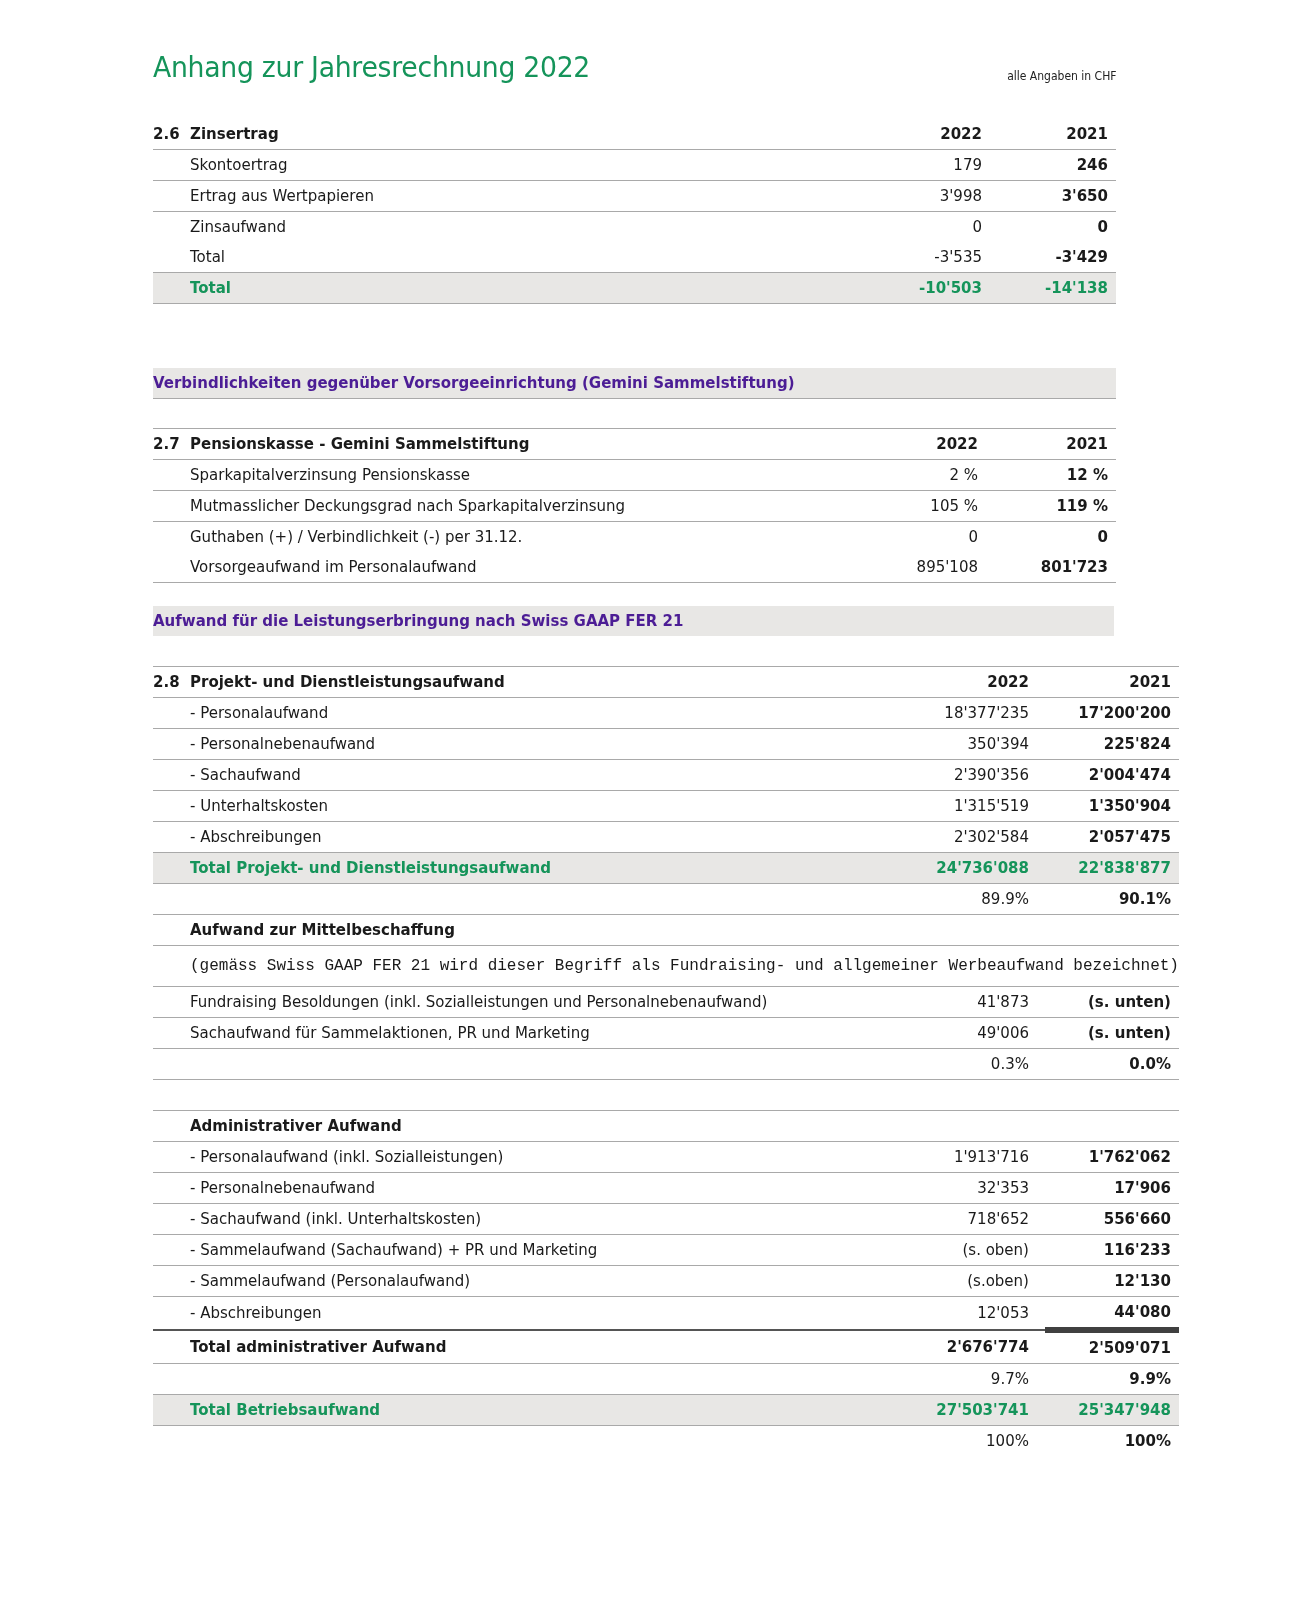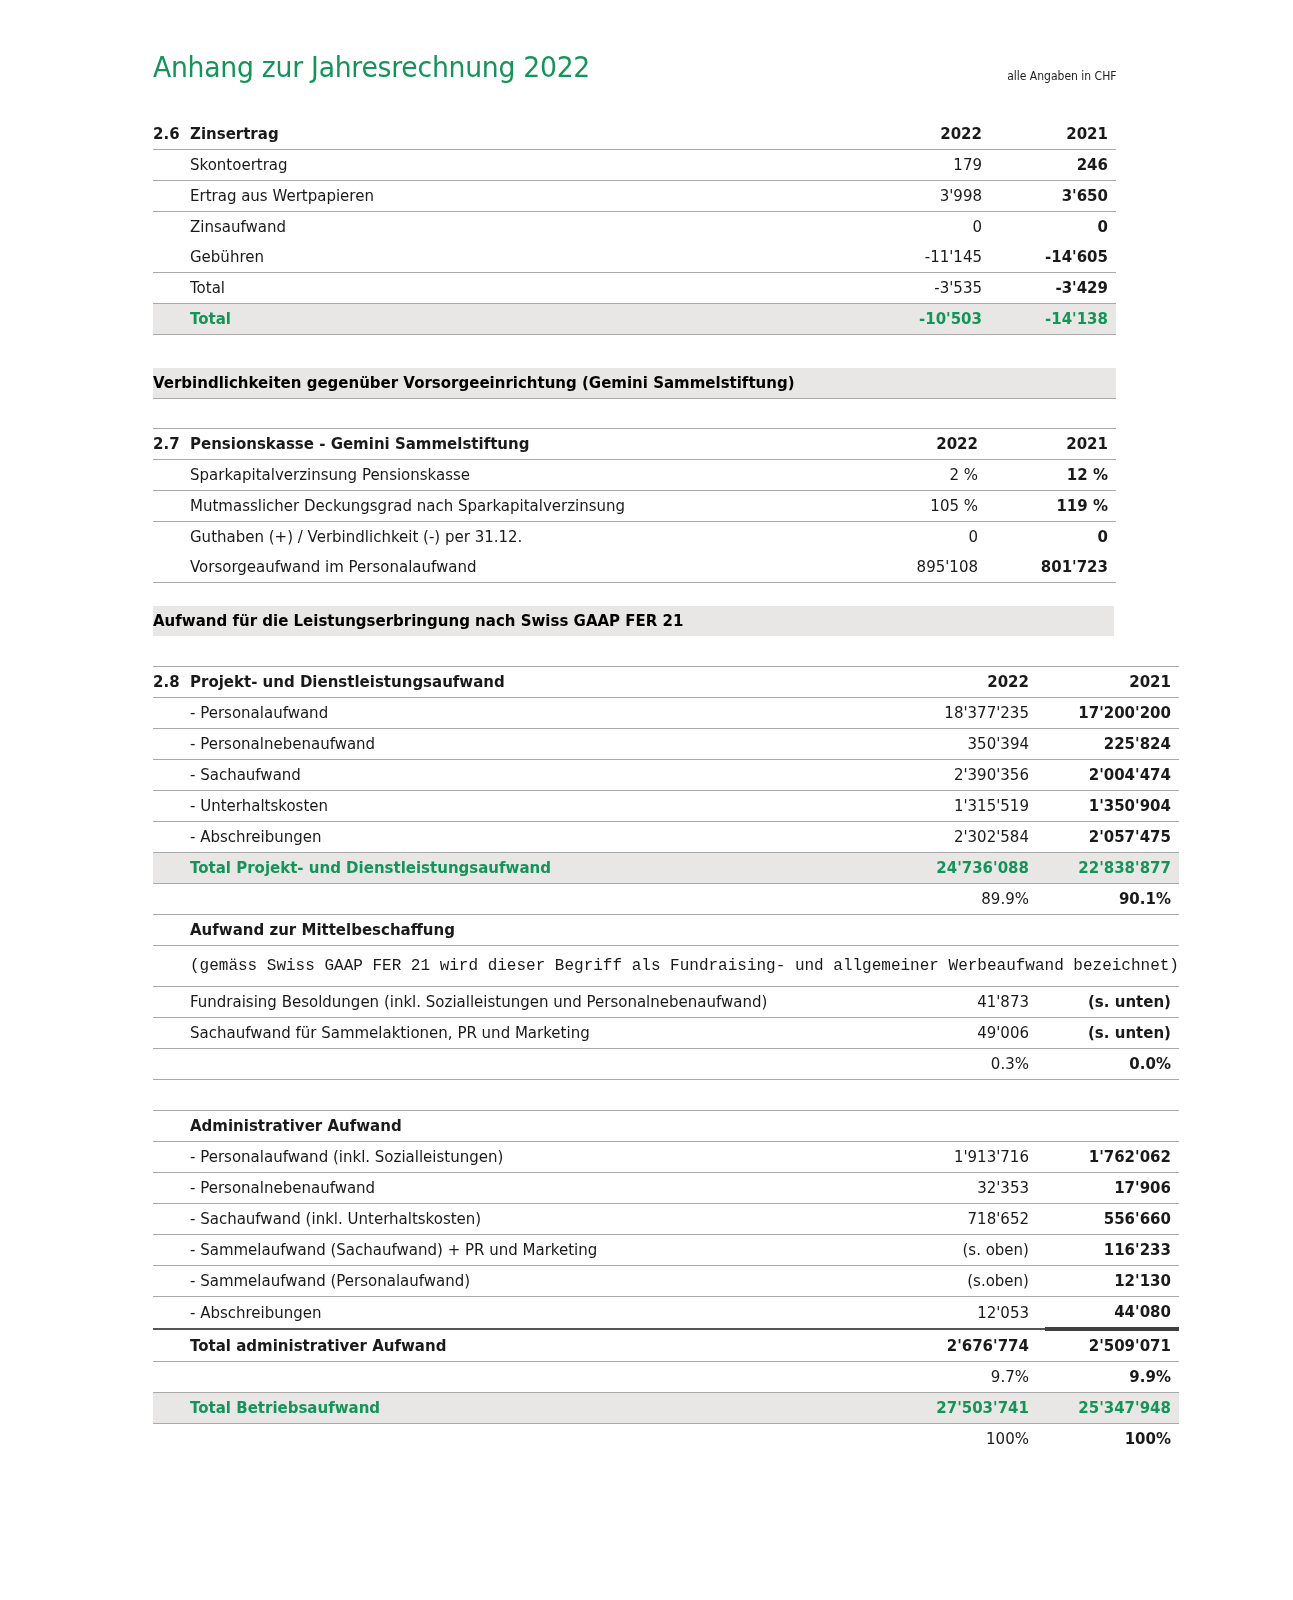--- a/index.html
+++ b/index.html
@@ -11,21 +11,21 @@
   td { height: 30px; padding: 0; font-size: 15px; vertical-align: middle; white-space: nowrap; }
   td.lbl { padding-left: 37px; }
   td.num0 { width: 120px; text-align: right; padding-right: 0; }
   td.num1 { width: 126px; text-align: right; padding-right: 8px; font-weight: bold; }
   td.sec-no { width: 37px; font-weight: bold; }
   tr.b > td { border-bottom: 1.5px solid #a9a9a9; }
   tr.t > td { border-top: 1.5px solid #a9a9a9; }
   tr.head td { font-weight: bold; }
   tr.green td { background: #e8e7e5; color: #15945a; font-weight: bold; }
   tr.bold td { font-weight: bold; }
-  .band { position: absolute; left: 153px; background: #e8e7e5; color: #000000; font-weight: bold; font-size: 15px; height: 30px; line-height: 30px; }
+  .band { position: absolute; left: 153px; background: #e8e7e5; color: #4c1d95; font-weight: bold; font-size: 15px; height: 30px; line-height: 30px; }
   tr.note td { font-size: 16px; height: 40px; font-family: Liberation Mono, monospace; }
 </style>
 </head>
 <body>
 
 <div class="title">Anhang zur Jahresrechnung 2022</div>
 <div class="unit-note">alle Angaben in CHF</div>
 
 <div class="block" style="top:119px; width:963px;">
   <table>
@@ -45,25 +45,20 @@
       <td colspan="2" class="lbl">Ertrag aus Wertpapieren</td>
       <td class="num0">3'998</td>
       <td class="num1">3'650</td>
     </tr>
     <tr>
       <td colspan="2" class="lbl">Zinsaufwand</td>
       <td class="num0">0</td>
       <td class="num1">0</td>
     </tr>
     <tr class="b">
-      <td colspan="2" class="lbl">Gebühren</td>
-      <td class="num0">-11'145</td>
-      <td class="num1">-14'605</td>
-    </tr>
-    <tr class="b">
       <td colspan="2" class="lbl">Total</td>
       <td class="num0">-3'535</td>
       <td class="num1">-3'429</td>
     </tr>
     <tr class="green b">
       <td colspan="2" class="lbl">Total</td>
       <td class="num0">-10'503</td>
       <td class="num1">-14'138</td>
     </tr>
   </tbody>
@@ -201,21 +196,21 @@
       <td class="num1">116'233</td>
     </tr>
     <tr class="b">
       <td colspan="2" class="lbl">- Sammelaufwand (Personalaufwand)</td>
       <td class="num0" style="padding-right:16px">(s.oben)</td>
       <td class="num1">12'130</td>
     </tr>
     <tr class="b">
       <td colspan="2" class="lbl" style="border-bottom:2px solid #555">- Abschreibungen</td>
       <td class="num0" style="padding-right:16px; border-bottom:2px solid #555">12'053</td>
-      <td class="num1" style="border-bottom:4px solid #404040">44'080</td>
+      <td class="num1" style="border-bottom:6px solid #404040">44'080</td>
     </tr>
     <tr class="bold b">
       <td colspan="2" class="lbl">Total administrativer Aufwand</td>
       <td class="num0" style="padding-right:16px">2'676'774</td>
       <td class="num1">2'509'071</td>
     </tr>
     <tr class="b">
       <td colspan="2"></td>
       <td class="num0" style="padding-right:16px">9.7%</td>
       <td class="num1">9.9%</td>

